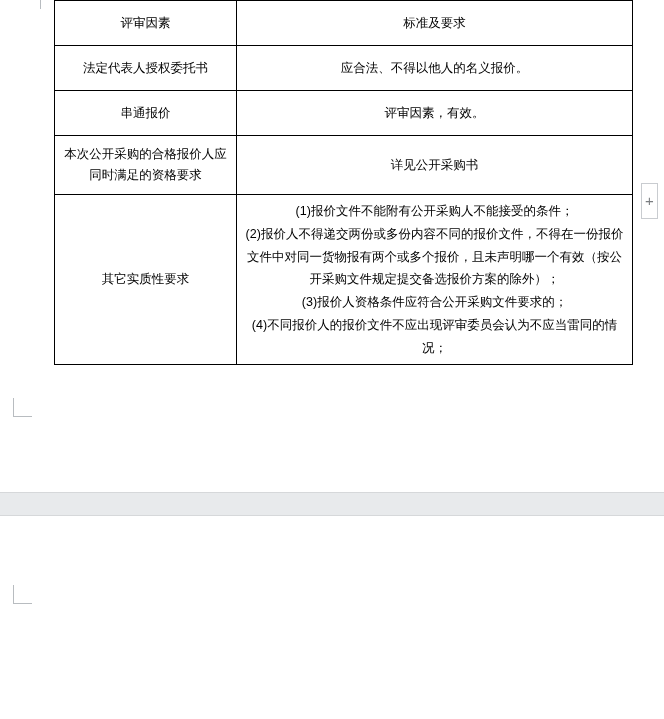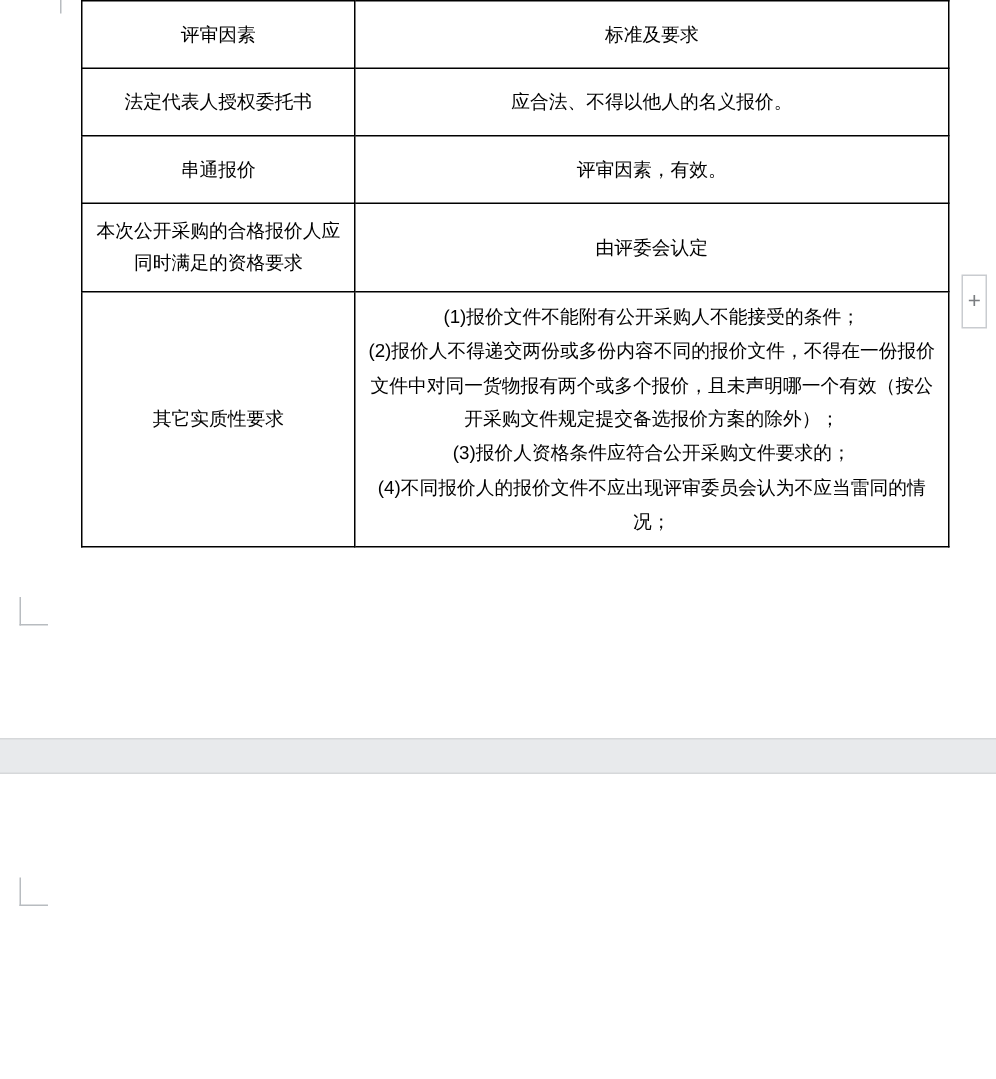--- a/index.html
+++ b/index.html
@@ -138,21 +138,21 @@
         <td class="center">
           <span class="cell-text">评审因素，有效。</span>
         </td>
       </tr>
 
       <tr class="row-h48">
         <td class="center">
           <span class="cell-text">本次公开采购的合格报价人应同时满足的资格要求</span>
         </td>
         <td class="center">
-          <span class="cell-text">由评委会认定</span>
+          <span class="cell-text">详见公开采购书</span>
         </td>
       </tr>
 
       <tr>
         <td class="center">
           <span class="cell-text">其它实质性要求</span>
         </td>
         <td class="left req-cell">
           <span class="cell-text">(1)报价文件不能附有公开采购人不能接受的条件；
 (2)报价人不得递交两份或多份内容不同的报价文件，不得在一份报价文件中对同一货物报有两个或多个报价，且未声明哪一个有效（按公开采购文件规定提交备选报价方案的除外）；

